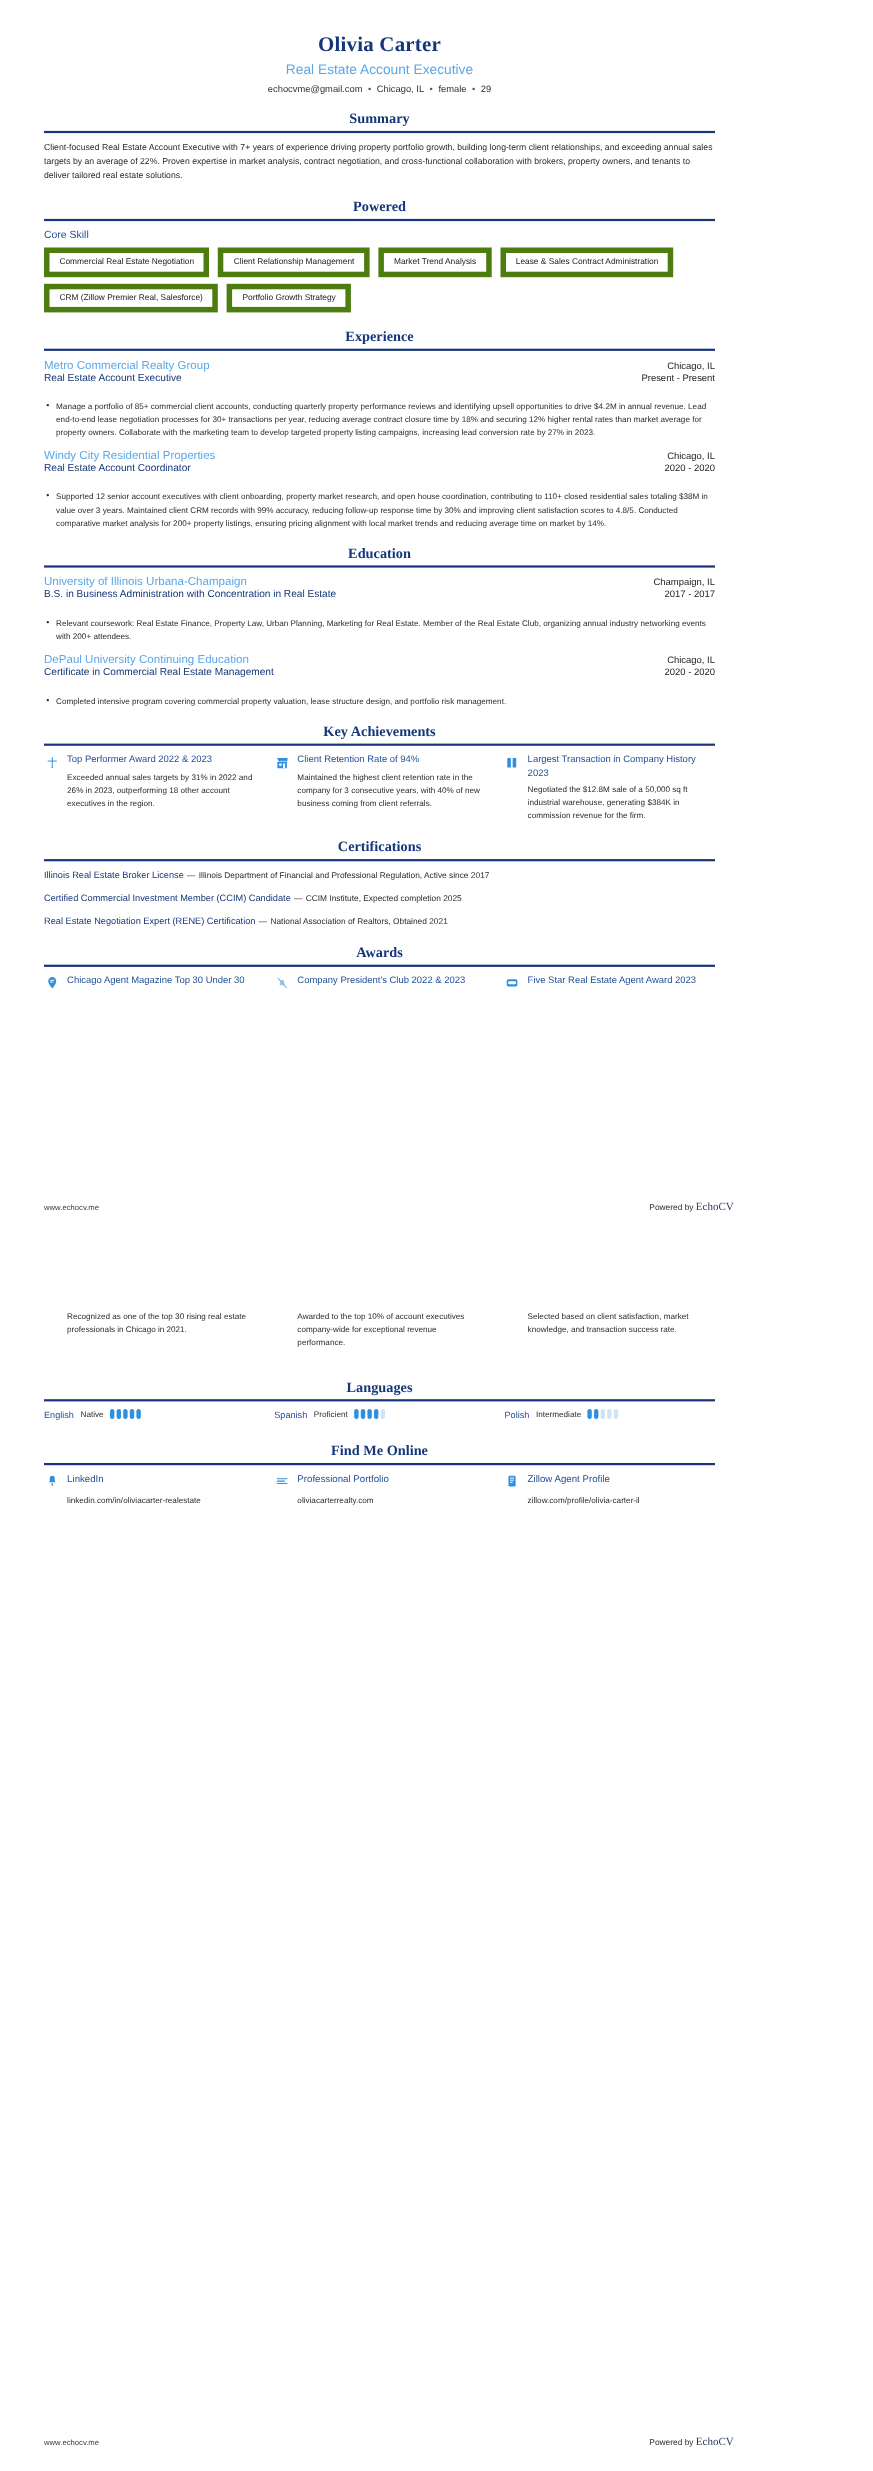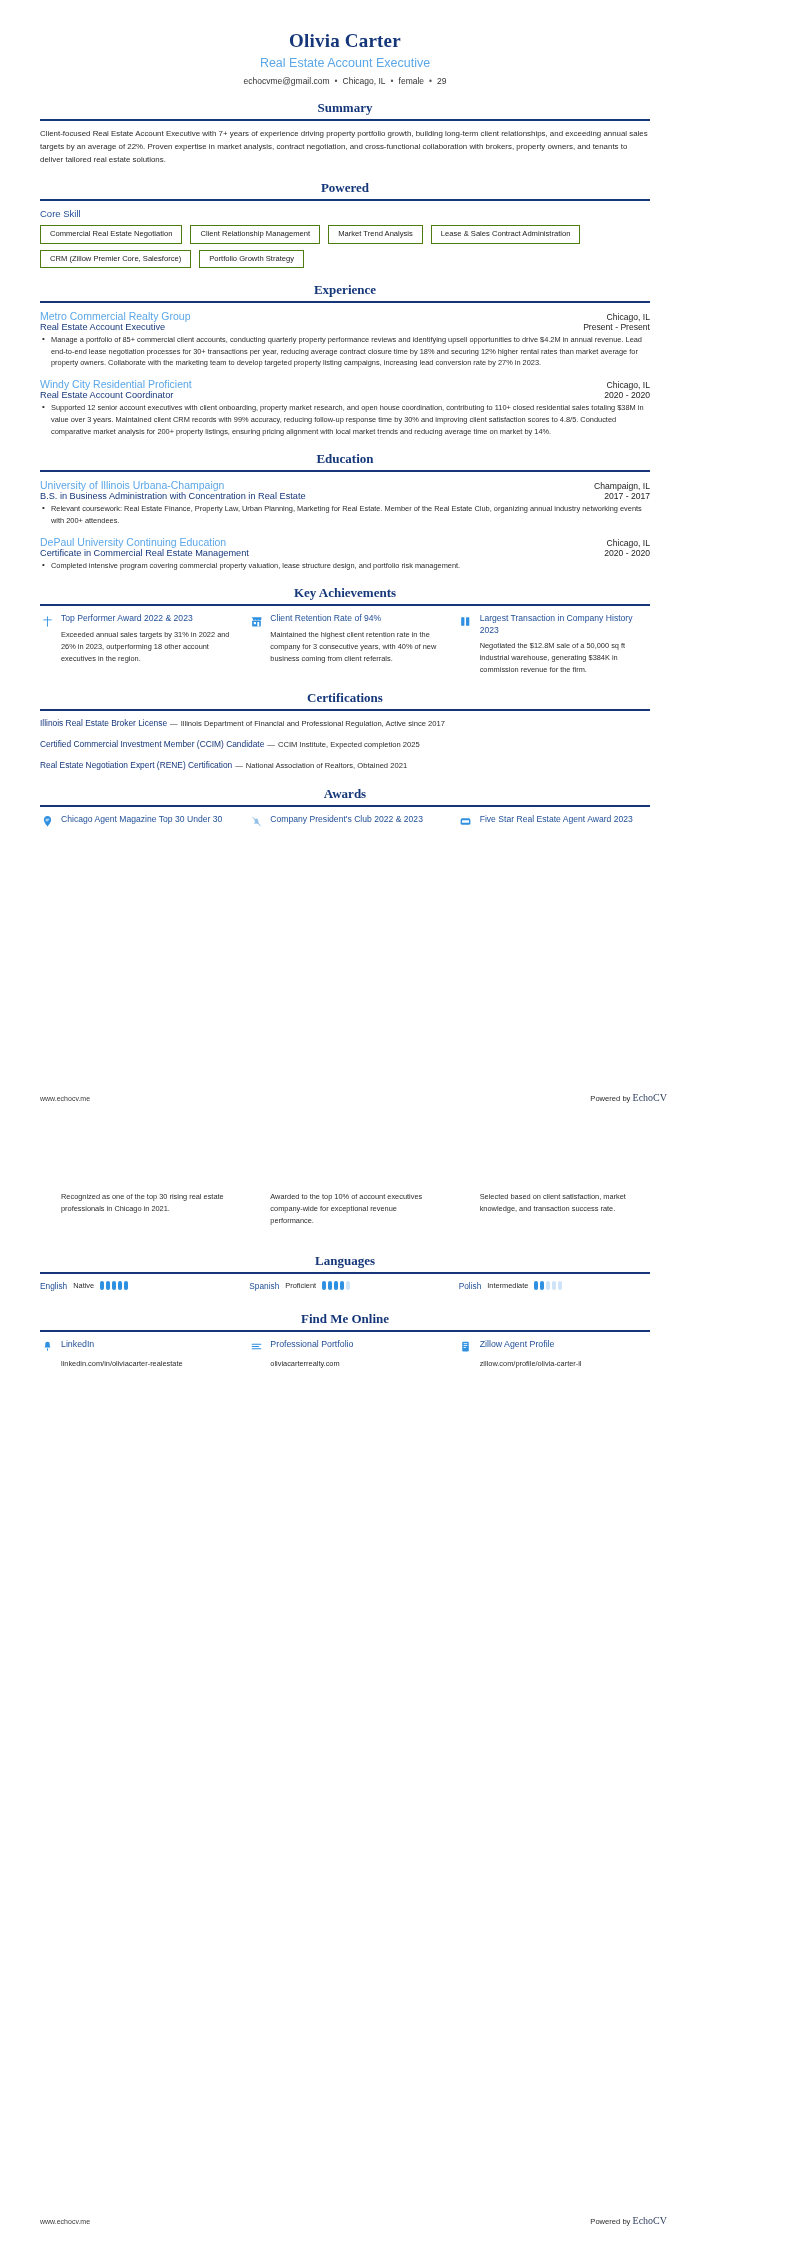--- a/index.html
+++ b/index.html
@@ -70,40 +70,40 @@
   }
 
   
   .skill-group-label {
     font-size: 9.5px;
     color: #1f4e96;
     margin: 2px 0 6px 0;
   }
   .chips { display: flex; flex-wrap: wrap; gap: 6px 8px; }
   .chip {
-    border: 1px solid #4d7c0f;
+    border: 5px solid #4d7c0f;
     padding: 4px 9px;
     font-size: 7.6px;
     color: #222;
     line-height: 1.1;
     white-space: nowrap;
   }
 
   
   .entry { margin-bottom: 9px; }
   .entry-row {
     display: flex;
     justify-content: space-between;
     align-items: baseline;
   }
   .org { font-size: 10.5px; color: #5ba7e8; }
   .loc { font-size: 8.6px; color: #222; }
   .role { font-size: 9.2px; color: #15377a; }
   .dates { font-size: 8.6px; color: #222; text-align: center; }
-  .bullets { margin: 2px 0 0 0; padding: 0; list-style: none; }
+  .bullets { margin: 16px 0 0 0; padding: 0; list-style: none; }
   .bullets li {
     font-size: 7.4px;
     line-height: 1.58;
     color: #2b2b2b;
     padding-left: 11px;
     position: relative;
     margin-bottom: 1px;
   }
   .bullets li::before {
     content: "•";
@@ -226,21 +226,21 @@
 
   <div class="section">
     <div class="section-title">Powered</div>
     <div class="rule"></div>
     <div class="skill-group-label">Core Skill</div>
     <div class="chips">
       <span class="chip">Commercial Real Estate Negotiation</span>
       <span class="chip">Client Relationship Management</span>
       <span class="chip">Market Trend Analysis</span>
       <span class="chip">Lease &amp; Sales Contract Administration</span>
-      <span class="chip">CRM (Zillow Premier Core, Salesforce)</span>
+      <span class="chip">CRM (Zillow Premier Real, Salesforce)</span>
       <span class="chip">Portfolio Growth Strategy</span>
     </div>
   </div>
 
   <div class="section">
     <div class="section-title">Experience</div>
     <div class="rule"></div>
 
     <div class="entry">
       <div class="entry-row">
@@ -251,21 +251,21 @@
         <span class="role">Real Estate Account Executive</span>
         <span class="dates">Present - Present</span>
       </div>
       <ul class="bullets">
         <li>Manage a portfolio of 85+ commercial client accounts, conducting quarterly property performance reviews and identifying upsell opportunities to drive $4.2M in annual revenue. Lead end-to-end lease negotiation processes for 30+ transactions per year, reducing average contract closure time by 18% and securing 12% higher rental rates than market average for property owners. Collaborate with the marketing team to develop targeted property listing campaigns, increasing lead conversion rate by 27% in 2023.</li>
       </ul>
     </div>
 
     <div class="entry">
       <div class="entry-row">
-        <span class="org">Windy City Residential Proficient</span>
+        <span class="org">Windy City Residential Properties</span>
         <span class="loc">Chicago, IL</span>
       </div>
       <div class="entry-row">
         <span class="role">Real Estate Account Coordinator</span>
         <span class="dates">2020 - 2020</span>
       </div>
       <ul class="bullets">
         <li>Supported 12 senior account executives with client onboarding, property market research, and open house coordination, contributing to 110+ closed residential sales totaling $38M in value over 3 years. Maintained client CRM records with 99% accuracy, reducing follow-up response time by 30% and improving client satisfaction scores to 4.8/5. Conducted comparative market analysis for 200+ property listings, ensuring pricing alignment with local market trends and reducing average time on market by 14%.</li>
       </ul>
     </div>

